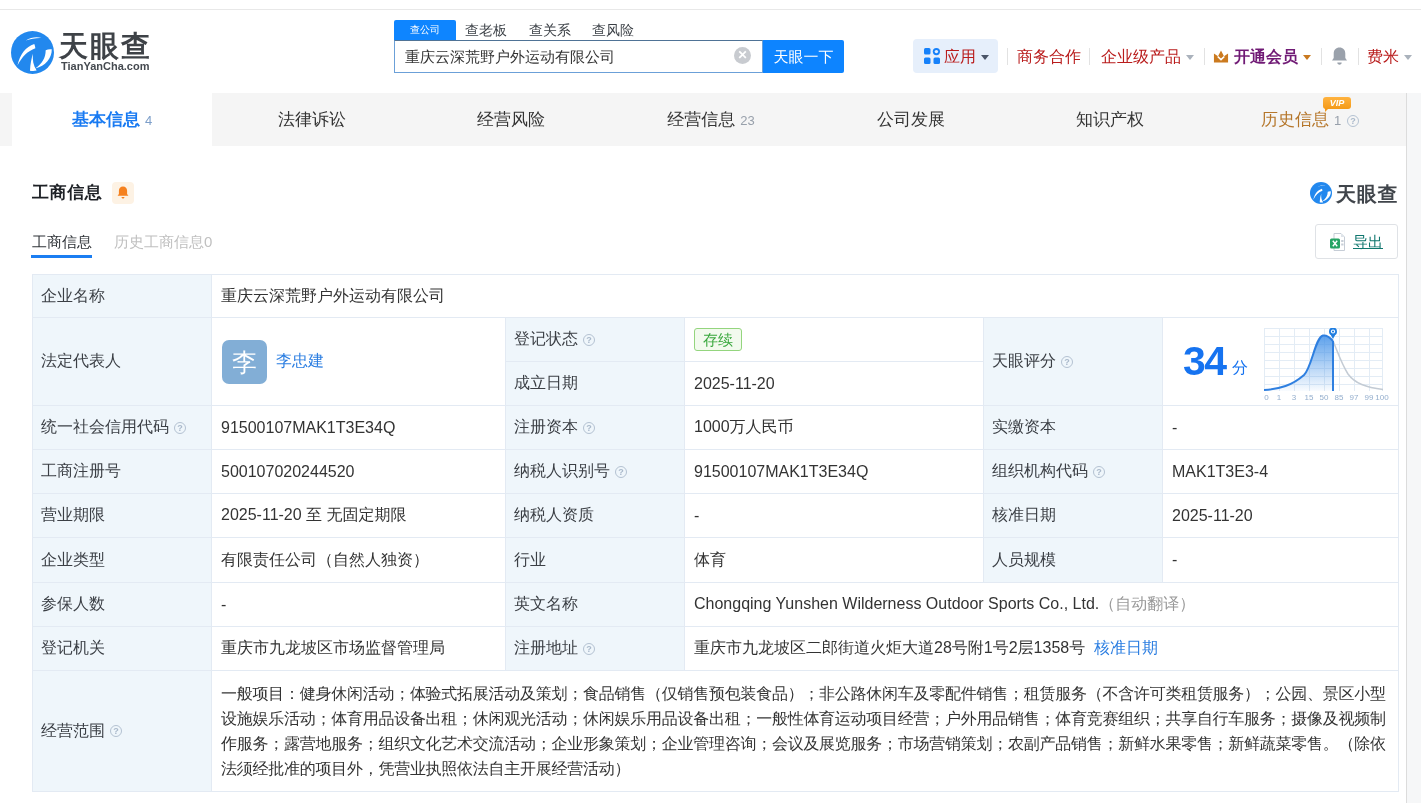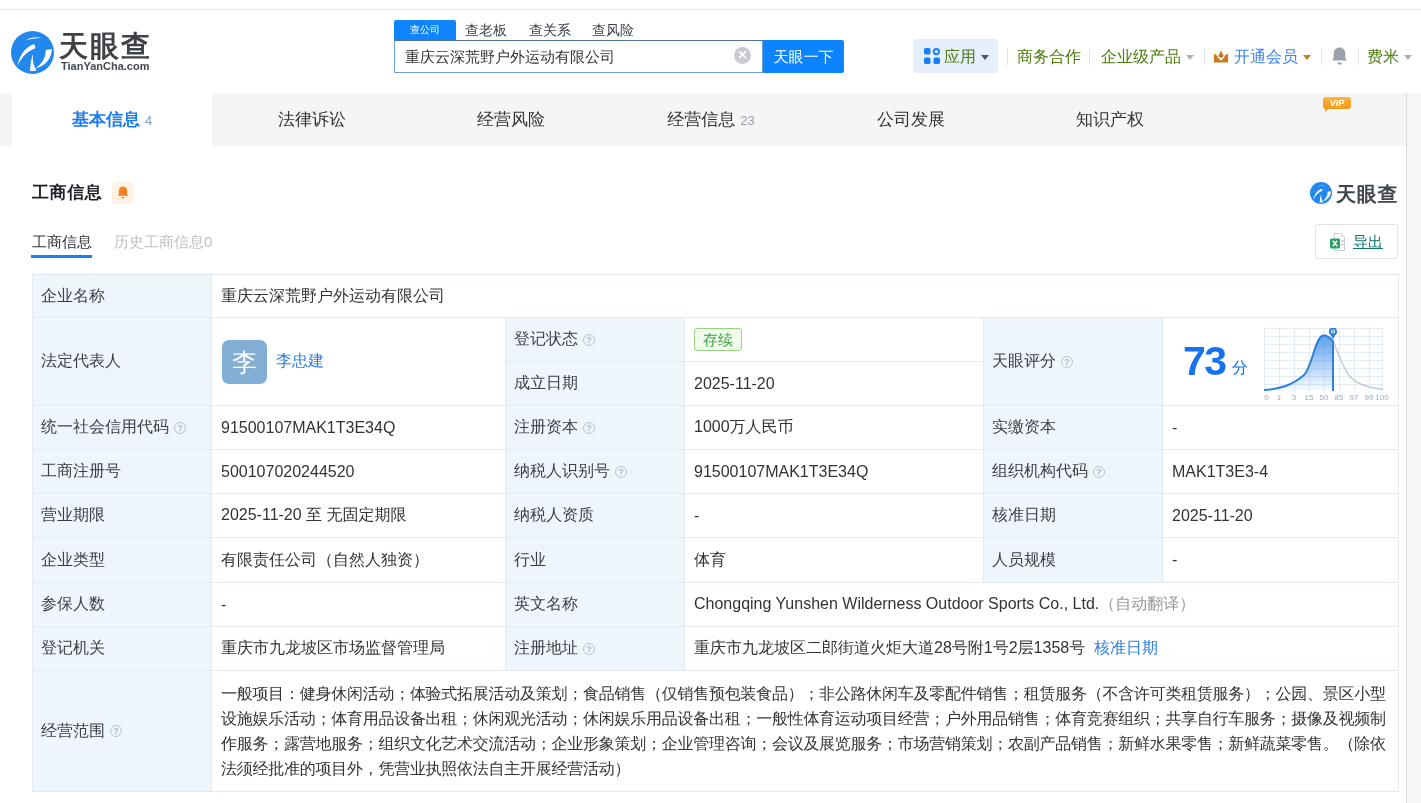--- a/index.html
+++ b/index.html
@@ -18,25 +18,25 @@
 .redbox .l1 { font-size:13px; font-weight:bold; letter-spacing:7px; margin-top:5px; margin-left:7px; }
 .redbox .l2 { font-size:13.5px; font-weight:bold; letter-spacing:0.5px; margin-top:2px; }
 
 .stab-act { left:394px; top:20px; width:62px; height:20px; background:#0e85ff; border-radius:2px 2px 0 0; color:#fff; font-size:10px; line-height:20px; text-align:center; }
 .stab { top:21px; font-size:14px; color:#3a3f45; line-height:19px; }
 .sinput { left:394px; top:40px; width:369px; height:33px; border:1px solid #6ba0d8; border-top-color:#4f7396; background:#fff; font-size:15px; color:#333; line-height:31px; padding-left:10px; }
 .sclear { left:734px; top:47px; width:17px; height:17px; border-radius:50%; background:#c8cbd0; color:#fff; font-size:12px; line-height:16px; text-align:center; font-weight:bold; }
 .sbtn { left:763px; top:40px; width:81px; height:33px; background:#0d84ff; border-radius:0 2px 2px 0; color:#fff; font-size:15px; line-height:33px; text-align:center; }
 
 .appbox { left:913px; top:39px; width:85px; height:34px; background:#e6effb; border-radius:4px; }
-.hitem { top:47px; font-size:16px; color:#4d7c0f; }
+.hitem { top:47px; font-size:16px; color:#b91c1c; }
 .hdivider { top:48px; width:1px; height:17px; background:#e2e2e2; }
 .caret-dn { display:inline-block; width:0; height:0; border-left:4.5px solid transparent; border-right:4.5px solid transparent; border-top:5.5px solid #707a86; vertical-align:2px; margin-left:5px; }
 .caret-lt { border-top-color:#aab2bc; }
-.vip-txt { color:#3b82f6; font-weight:normal; }
+.vip-txt { color:#701a75; font-weight:bold; }
 
 
 .navbar { left:0; top:93px; width:1406px; height:53px; background:#f5f5f5; }
 .ntab { position:absolute; top:0; width:200px; height:53px; text-align:center; font-size:17px; color:#333; line-height:53px; }
 .ntab .cnt { font-size:13px; color:#98a0ab; margin-left:5px; }
 .ntab-act { background:#fff; color:#187af2; font-weight:bold; }
 .ntab-act .cnt { color:#7c9ec9; font-weight:normal; }
 .ntab-his { color:#b5762a; }
 
 
@@ -113,20 +113,21 @@
   <div class="abs hdivider" style="left:1358px"></div>
   <div class="abs hitem" style="left:1367px">费米<span class="caret-dn caret-lt"></span></div>
 
   <div class="abs navbar">
     <div class="ntab ntab-act" style="left:12px">基本信息<span class="cnt">4</span></div>
     <div class="ntab" style="left:212px">法律诉讼</div>
     <div class="ntab" style="left:411px">经营风险</div>
     <div class="ntab" style="left:611px">经营信息<span class="cnt">23</span></div>
     <div class="ntab" style="left:811px">公司发展</div>
     <div class="ntab" style="left:1010px">知识产权</div>
+    <div class="ntab ntab-his" style="left:1210px">历史信息<span class="cnt">1</span><span class="qm" style="margin-left:6px">?</span></div>
   </div>
 
   <div class="abs" style="left:1323px;top:97px;width:28px;height:12px;background:linear-gradient(180deg,#ffb340,#f49a18);border-radius:3px;color:#fff;font-size:9px;font-weight:bold;font-style:italic;text-align:center;line-height:12px;">VIP</div>
   <div class="abs" style="left:1325px;top:108px;width:0;height:0;border-left:4px solid #f49a18;border-bottom:4px solid transparent;"></div>
 
   <div class="abs" style="left:1406px;top:93px;width:15px;height:710px;background:#f6f7f8;border-left:1px solid #dcdcdc;"></div>
 
   <div class="abs sec-title">工商信息</div>
   <div class="abs bellbox">
     <svg width="12" height="13" viewBox="0 0 12 13" style="margin-top:4px">
@@ -171,21 +172,21 @@
       <td class="lbl">企业名称</td>
       <td class="val" colspan="5">重庆云深荒野户外运动有限公司</td>
     </tr>
     <tr style="height:44px">
       <td class="lbl" rowspan="2">法定代表人</td>
       <td class="val" rowspan="2" style="padding-left:10px"><span class="avatar">李</span><span class="plink">李忠建</span></td>
       <td class="lbl">登记状态<span class="qm">?</span></td>
       <td class="val"><span class="tag-green">存续</span></td>
       <td class="lbl" rowspan="2">天眼评分<span class="qm">?</span></td>
       <td class="val" rowspan="2" style="position:relative;padding:0">
-        <span class="score73">73</span>
+        <span class="score73">34</span>
             <span class="score-fen">分</span>
         <svg style="position:absolute;left:101px;top:9.5px" width="125" height="75" viewBox="0 0 125 75">
           <defs>
             <linearGradient id="bg1" x1="0" y1="0" x2="0" y2="1">
               <stop offset="0" stop-color="#4090e8" stop-opacity="0.85"></stop>
               <stop offset="1" stop-color="#4090e8" stop-opacity="0.03"></stop>
             </linearGradient>
           </defs>
           <g stroke="#e3ecf5" stroke-width="1">
             <path d="M0,0.5 H119 M0,8.5 H119 M0,16.5 H119 M0,24.5 H119 M0,32.5 H119 M0,40.5 H119 M0,48.5 H119 M0,56.5 H119"></path>

